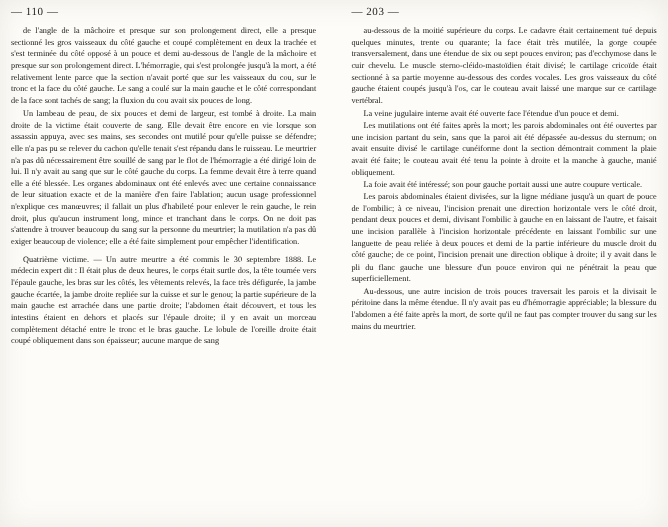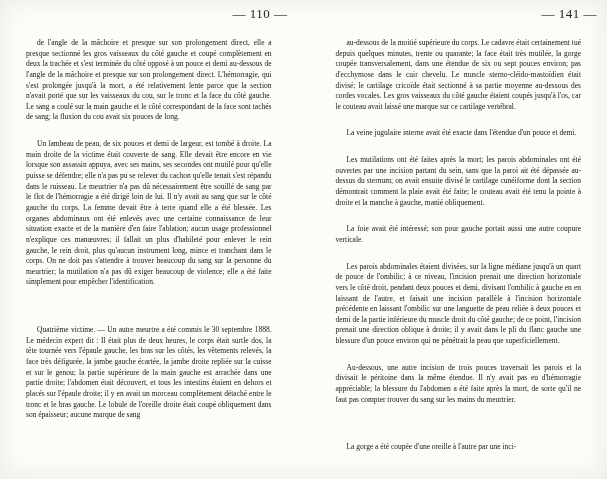--- a/index.html
+++ b/index.html
@@ -35,29 +35,29 @@
     position: relative;
   }
   .col-left {
     padding-right: 16px;
     border-right: none;
   }
   .col-right {
     padding-left: 16px;
   }
   .folio {
-    text-align: right;
-    font-size: 13px;
+    text-align: left;
+    font-size: 10px;
     letter-spacing: 0.5px;
     margin: 2px 0 6px 0;
     font-family: "Liberation Serif", serif;
     color: #222;
   }
   p.para {
-    margin: 16px;
+    margin: 0;
     font-size: 7.5px;
     line-height: 1.42;
     text-align: justify;
     text-indent: 11px;
     hyphens: auto;
     -webkit-hyphens: auto;
     color: #151515;
   }
   p.para + p.para {
     margin-top: 0.5px;
@@ -80,26 +80,25 @@
 
     <div class="col col-left">
       <div class="folio">— 110 —</div>
       <p class="para">de l'angle de la mâchoire et presque sur son prolongement direct, elle a presque sectionné les gros vaisseaux du côté gauche et coupé complètement en deux la trachée et s'est terminée du côté opposé à un pouce et demi au-dessous de l'angle de la mâchoire et presque sur son prolongement direct. L'hémorragie, qui s'est prolongée jusqu'à la mort, a été relativement lente parce que la section n'avait porté que sur les vaisseaux du cou, sur le tronc et la face du côté gauche. Le sang a coulé sur la main gauche et le côté correspondant de la face sont tachés de sang; la fluxion du cou avait six pouces de long.</p>
       <p class="para">Un lambeau de peau, de six pouces et demi de largeur, est tombé à droite. La main droite de la victime était couverte de sang. Elle devait être encore en vie lorsque son assassin appuya, avec ses mains, ses secondes ont mutilé pour qu'elle puisse se défendre; elle n'a pas pu se relever du cachon qu'elle tenait s'est répandu dans le ruisseau. Le meurtrier n'a pas dû nécessairement être souillé de sang par le flot de l'hémorragie a été dirigé loin de lui. Il n'y avait au sang que sur le côté gauche du corps. La femme devait être à terre quand elle a été blessée. Les organes abdominaux ont été enlevés avec une certaine connaissance de leur situation exacte et de la manière d'en faire l'ablation; aucun usage professionnel n'explique ces manœuvres; il fallait un plus d'habileté pour enlever le rein gauche, le rein droit, plus qu'aucun instrument long, mince et tranchant dans le corps. On ne doit pas s'attendre à trouver beaucoup du sang sur la personne du meurtrier; la mutilation n'a pas dû exiger beaucoup de violence; elle a été faite simplement pour empêcher l'identification.</p>
       <div class="blank-line"></div>
       <p class="para">Quatrième victime. — Un autre meurtre a été commis le 30 septembre 1888. Le médecin expert dit : Il était plus de deux heures, le corps était surtle dos, la tête tournée vers l'épaule gauche, les bras sur les côtés, les vêtements relevés, la face très défigurée, la jambe gauche écartée, la jambe droite repliée sur la cuisse et sur le genou; la partie supérieure de la main gauche est arrachée dans une partie droite; l'abdomen était découvert, et tous les intestins étaient en dehors et placés sur l'épaule droite; il y en avait un morceau complètement détaché entre le tronc et le bras gauche. Le lobule de l'oreille droite était coupé obliquement dans son épaisseur; aucune marque de sang</p>
     </div>
 
     <div class="col col-right">
-      <div class="folio">— 141 —</div>
+      <div class="folio">— 203 —</div>
       <p class="para">au-dessous de la moitié supérieure du corps. Le cadavre était certainement tué depuis quelques minutes, trente ou quarante; la face était très mutilée, la gorge coupée transversalement, dans une étendue de six ou sept pouces environ; pas d'ecchymose dans le cuir chevelu. Le muscle sterno-cléido-mastoïdien était divisé; le cartilage cricoïde était sectionné à sa partie moyenne au-dessous des cordes vocales. Les gros vaisseaux du côté gauche étaient coupés jusqu'à l'os, car le couteau avait laissé une marque sur ce cartilage vertébral.</p>
-      <p class="para">La veine jugulaire interne avait été exacte dans l'étendue d'un pouce et demi.</p>
+      <p class="para">La veine jugulaire interne avait été ouverte face l'étendue d'un pouce et demi.</p>
       <p class="para">Les mutilations ont été faites après la mort; les parois abdominales ont été ouvertes par une incision partant du sein, sans que la paroi ait été dépassée au-dessus du sternum; on avait ensuite divisé le cartilage cunéiforme dont la section démontrait comment la plaie avait été faite; le couteau avait été tenu la pointe à droite et la manche à gauche, manié obliquement.</p>
       <p class="para">La foie avait été intéressé; son pour gauche portait aussi une autre coupure verticale.</p>
       <p class="para">Les parois abdominales étaient divisées, sur la ligne médiane jusqu'à un quart de pouce de l'ombilic; à ce niveau, l'incision prenait une direction horizontale vers le côté droit, pendant deux pouces et demi, divisant l'ombilic à gauche en en laissant de l'autre, et faisait une incision parallèle à l'incision horizontale précédente en laissant l'ombilic sur une languette de peau reliée à deux pouces et demi de la partie inférieure du muscle droit du côté gauche; de ce point, l'incision prenait une direction oblique à droite; il y avait dans le pli du flanc gauche une blessure d'un pouce environ qui ne pénétrait la peau que superficiellement.</p>
       <p class="para">Au-dessous, une autre incision de trois pouces traversait les parois et la divisait le péritoine dans la même étendue. Il n'y avait pas eu d'hémorragie appréciable; la blessure du l'abdomen a été faite après la mort, de sorte qu'il ne faut pas compter trouver du sang sur les mains du meurtrier.</p>
       <div class="blank-line"></div>
-      <p class="para">La gorge a été coupée d'une oreille à l'autre par une inci-</p>
     </div>
 
   </div>
   <div class="vignette"></div>
 </div>
 
 </body></html>

